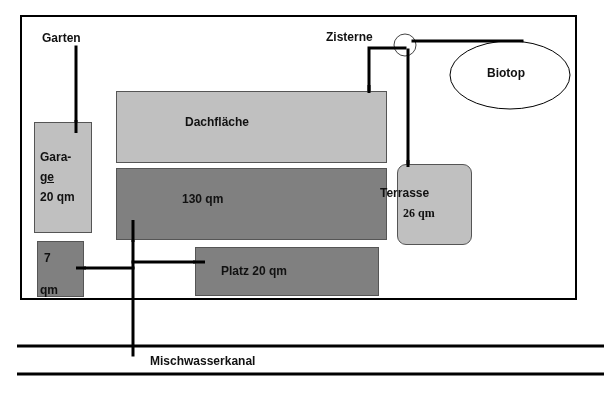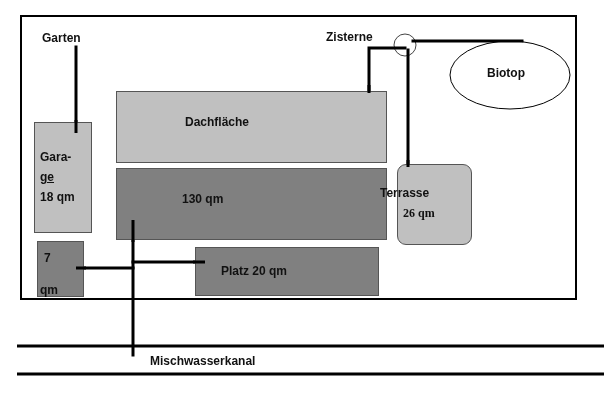--- a/index.html
+++ b/index.html
@@ -54,19 +54,19 @@
   </g>
 </svg>
 
 <div class="lbl" style="left:42px;top:31px;">Garten</div>
 <div class="lbl" style="left:326px;top:30px;">Zisterne</div>
 <div class="lbl" style="left:487px;top:66px;">Biotop</div>
 <div class="lbl" style="left:152px;top:115px;margin-left:33px;">Dachfläche</div>
 <div class="lbl" style="left:182px;top:192px;">130 qm</div>
 <div class="lbl" style="left:40px;top:150px;">Gara-</div>
 <div class="lbl" style="left:40px;top:170px;text-decoration:underline;">ge</div>
-<div class="lbl" style="left:40px;top:190px;">18 qm</div>
+<div class="lbl" style="left:40px;top:190px;">20 qm</div>
 <div class="lbl" style="left:44px;top:251px;">7</div>
 <div class="lbl" style="left:40px;top:271px;margin-top:12px;">qm</div>
 <div class="lbl" style="left:221px;top:264px;">Platz 20 qm</div>
 <div class="lbl" style="left:380px;top:186px;">Terrasse</div>
 <div class="lbl" style="left:403px;top:206px;font-family:Liberation Serif, serif;">26 qm</div>
 <div class="lbl" style="left:150px;top:354px;">Mischwasserkanal</div>
 
 </body></html>

